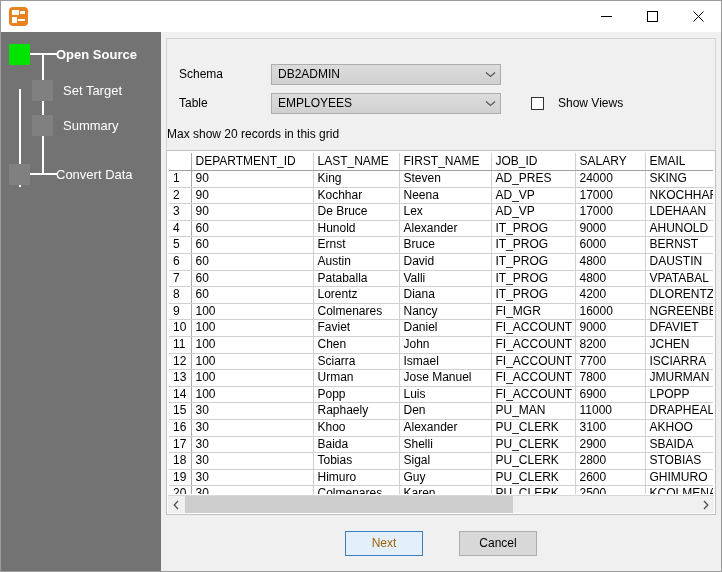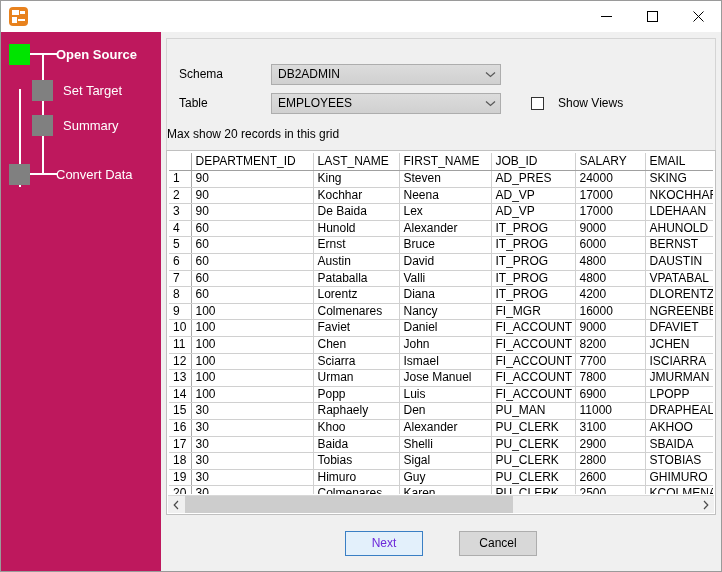--- a/index.html
+++ b/index.html
@@ -100,21 +100,21 @@
     flex: 1 1 auto;
     display: flex;
     min-height: 0;
     background: #f0f0f0;
   }
 
   
   #sidebar {
     width: 160px;
     flex: 0 0 160px;
-    background: #be185d;
+    background: #737373;
     position: relative;
     overflow: hidden;
   }
   .tree-line {
     position: absolute;
     background: #ffffff;
   }
   .step {
     position: absolute;
     display: flex;
@@ -338,21 +338,21 @@
     font-size: 12px;
     font-family: "Liberation Sans", sans-serif;
     cursor: default;
     display: flex;
     align-items: center;
     justify-content: center;
   }
   .btn.primary {
     border: 1px solid #3a7fc4;
     background: #e3f0fb;
-    color: #6d28d9;
+    color: #a16207;
   }
   .btn.secondary {
     border: 1px solid #adadad;
     background: #d8d8d8;
     color: #000;
   }
 </style>
 </head>
 <body>
 
@@ -491,21 +491,21 @@
                   <td>90</td>
                   <td>Kochhar</td>
                   <td>Neena</td>
                   <td>AD_VP</td>
                   <td>17000</td>
                   <td>NKOCHHAR</td>
                 </tr>
                 <tr>
                   <td class="rownum">3</td>
                   <td>90</td>
-                  <td>De Baida</td>
+                  <td>De Bruce</td>
                   <td>Lex</td>
                   <td>AD_VP</td>
                   <td>17000</td>
                   <td>LDEHAAN</td>
                 </tr>
                 <tr>
                   <td class="rownum">4</td>
                   <td>60</td>
                   <td>Hunold</td>
                   <td>Alexander</td>

